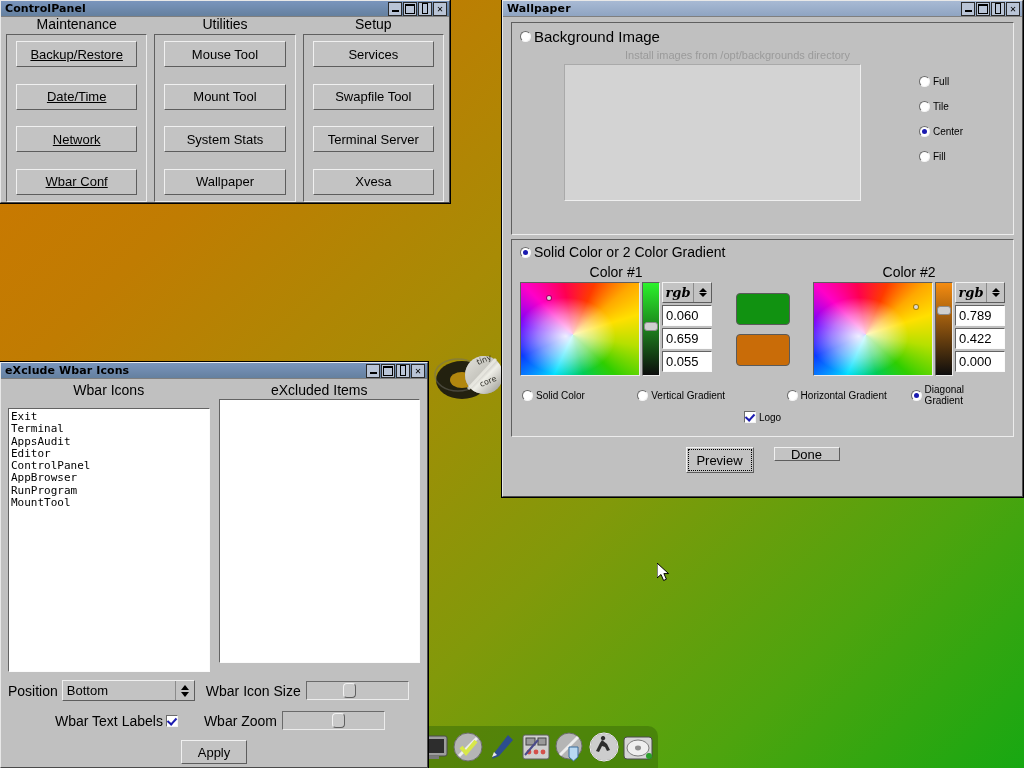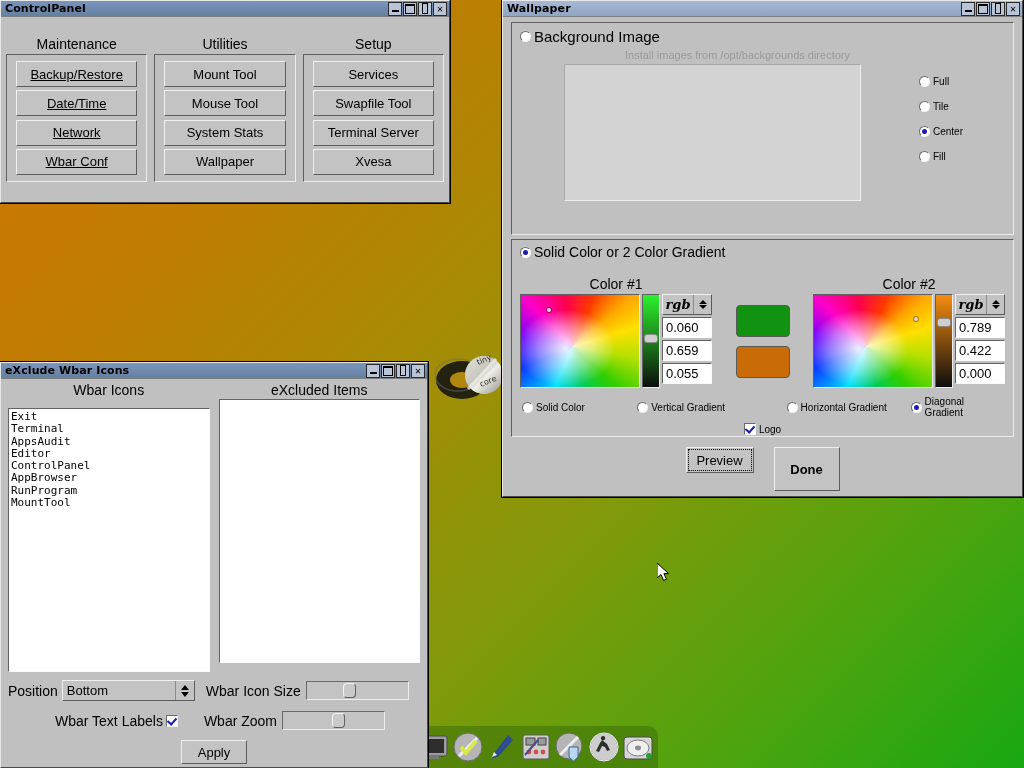--- a/index.html
+++ b/index.html
@@ -310,37 +310,37 @@
         </div>
       <div class="tbtn tb-max">
           <i></i>
         </div>
       <div class="tbtn tb-shade">
           <i></i>
         </div>
       <div class="tbtn tb-close">✕</div>
     </div>
   </div>
-  <div style="position:absolute;left:0;top:15px;right:0;bottom:0;padding:20px 5px;box-sizing:border-box;display:flex;gap:7px;">
+  <div style="position:absolute;left:0;top:15px;right:0;bottom:0;padding:0 5px;box-sizing:border-box;display:flex;gap:7px;">
 
     <div style="flex:1;display:flex;flex-direction:column;">
       <div class="grouptitle">Maintenance</div>
       <div class="group groupin" style="flex:1;margin-top:2px;padding:6px 9px;display:flex;flex-direction:column;justify-content:space-between;text-decoration:underline;">
         <div class="btn" style="height:26px;">Backup/Restore</div>
         <div class="btn" style="height:26px;">Date/Time</div>
         <div class="btn" style="height:26px;">Network</div>
         <div class="btn" style="height:26px;">Wbar Conf</div>
       </div>
     </div>
 
     <div style="flex:1;display:flex;flex-direction:column;">
       <div class="grouptitle">Utilities</div>
       <div class="group groupin" style="flex:1;margin-top:2px;padding:6px 9px;display:flex;flex-direction:column;justify-content:space-between;">
+        <div class="btn" style="height:26px;">Mouse Tool</div>
         <div class="btn" style="height:26px;">Mount Tool</div>
-        <div class="btn" style="height:26px;">Mouse Tool</div>
         <div class="btn" style="height:26px;">System Stats</div>
         <div class="btn" style="height:26px;">Wallpaper</div>
       </div>
     </div>
 
     <div style="flex:1;display:flex;flex-direction:column;">
       <div class="grouptitle">Setup</div>
       <div class="group groupin" style="flex:1;margin-top:2px;padding:6px 9px;display:flex;flex-direction:column;justify-content:space-between;">
         <div class="btn" style="height:26px;">Services</div>
         <div class="btn" style="height:26px;">Swapfile Tool</div>
@@ -398,21 +398,21 @@
         </div>
       </div>
     </div>
 
     <div class="group groupin" style="height:198px;margin-top:4px;padding:4px 8px;box-sizing:border-box;position:relative;">
       <div class="rlabel" style="font-size:14px;">
         <span class="radio on"></span>
         <span>Solid Color or 2 Color Gradient</span>
       </div>
 
-      <div style="display:flex;margin-top:16px;gap:14px;">
+      <div style="display:flex;margin-top:4px;gap:14px;">
 
         <div style="width:196px;">
           <div style="text-align:center;font-size:14px;">Color #1</div>
           <div style="display:flex;align-items:flex-start;gap:2px;margin-top:2px;">
             <div class="cfield" style="width:120px;height:94px;">
               <div class="sat"></div>
               <div class="marker" style="left:22%;top:14%;"></div>
             </div>
             <div class="vbar" style="width:18px;height:94px;background:linear-gradient(#2bf22b,#0d0d0d);">
               <div class="vthumb" style="top:39px;"></div>
@@ -485,21 +485,21 @@
       <div style="display:flex;justify-content:center;margin-top:5px;">
         <div class="rlabel">
           <span class="check on"></span>
           <span>Logo</span>
         </div>
       </div>
     </div>
 
     <div style="display:flex;justify-content:center;gap:20px;margin-top:10px;">
       <div class="btn focus" style="width:68px;height:26px;">Preview</div>
-      <div class="btn" style="width:66px;height:44px;font-weight:bold;">Done</div>
+      <div class="btn" style="width:66px;height:14px;">Done</div>
     </div>
   </div>
 </div>
 
 <div class="win win-outer" style="left:0px;top:362px;width:428px;height:406px;">
   <div class="titlebar">
     <div class="title-text">eXclude Wbar Icons</div>
     <div class="tbtns">
       <div class="tbtn tb-min">
           <i></i>

